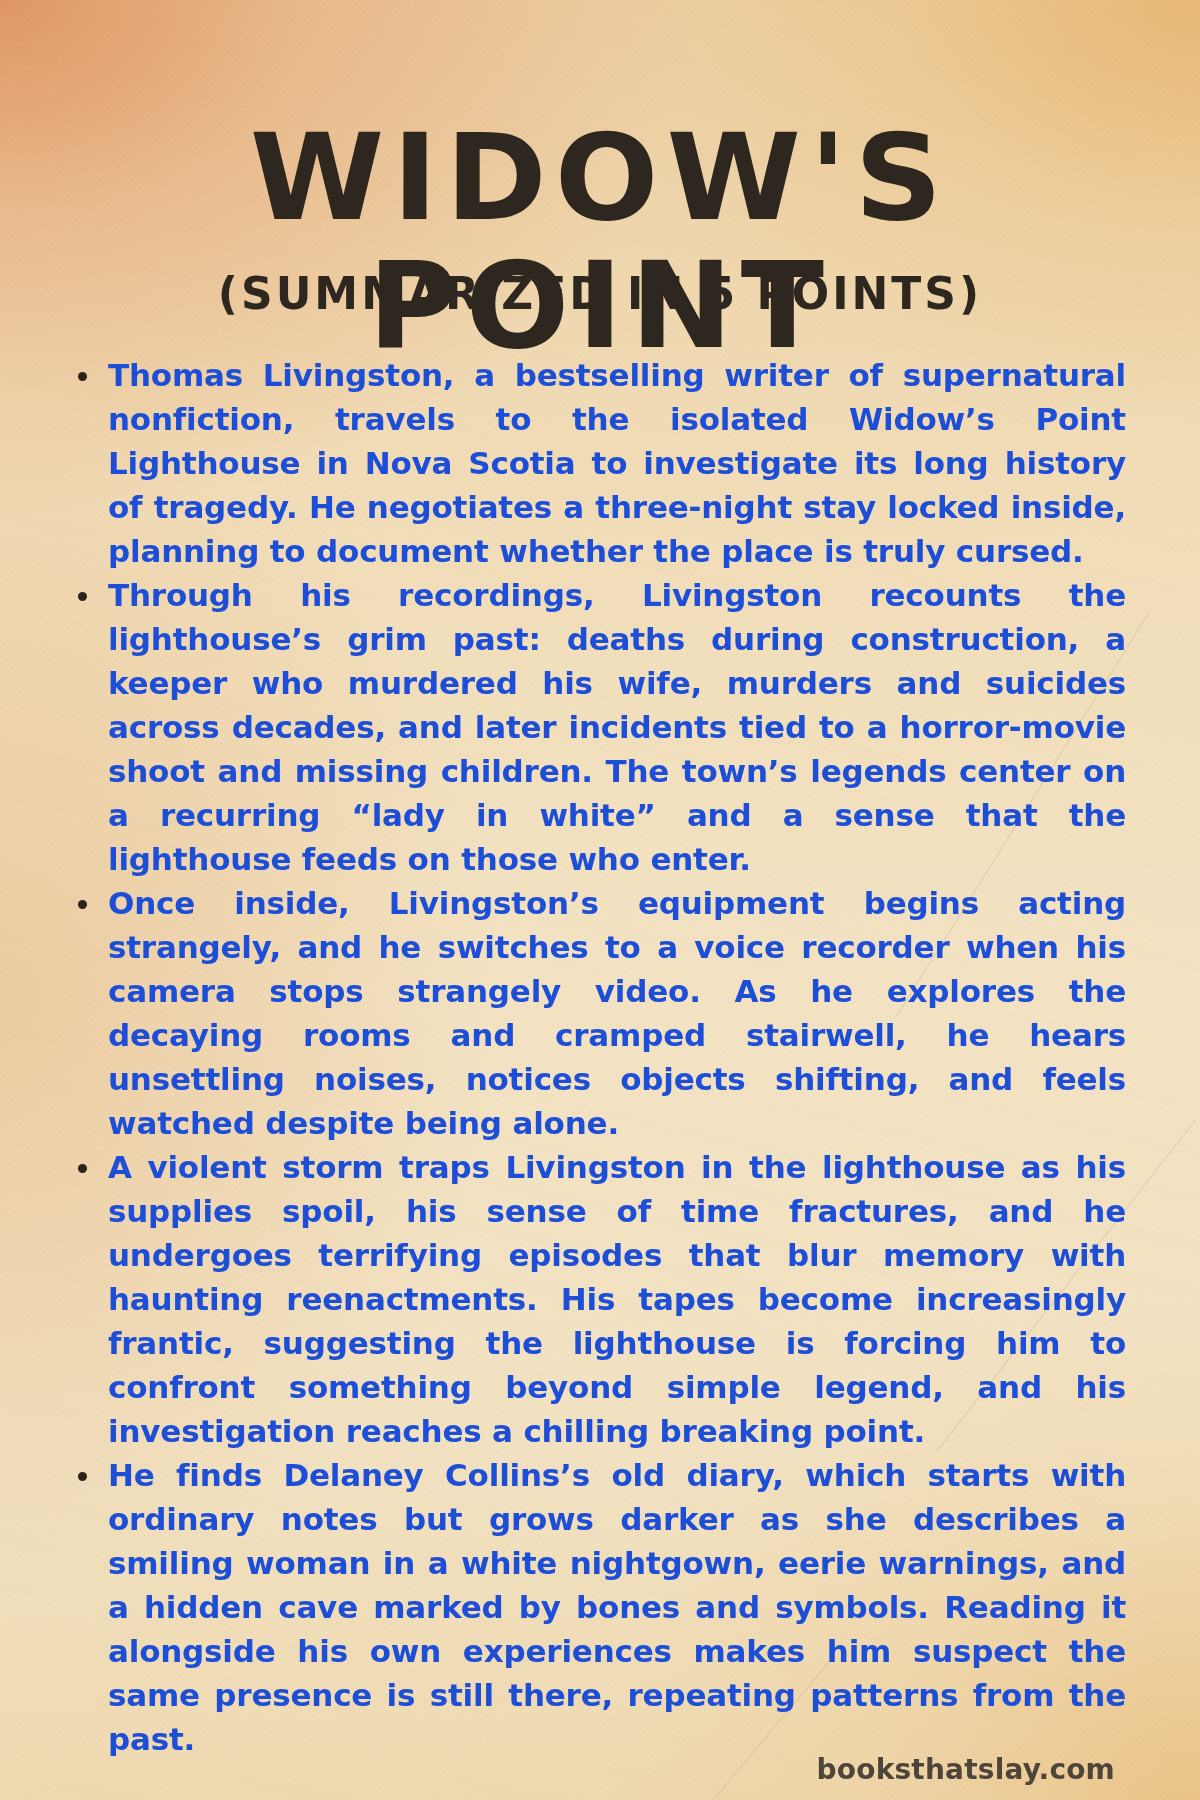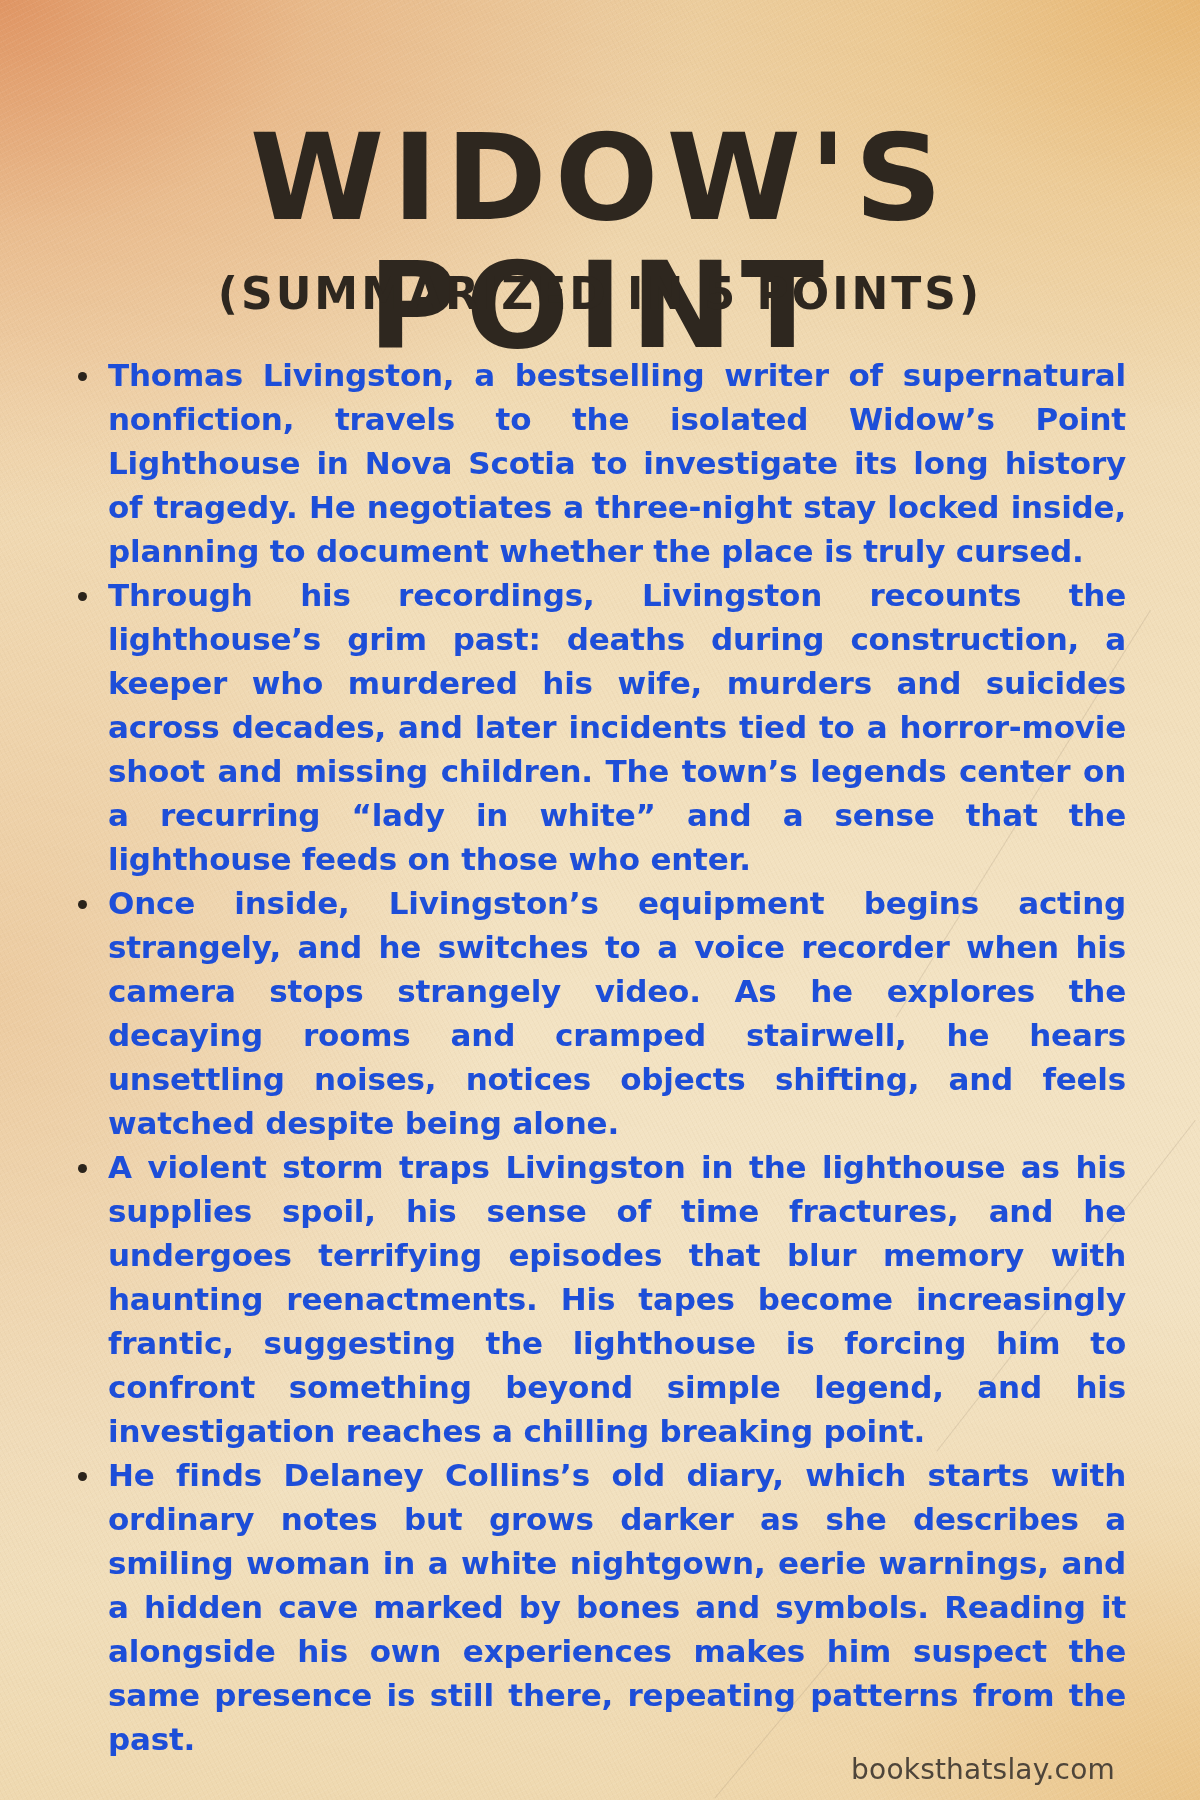--- a/index.html
+++ b/index.html
@@ -101,21 +101,21 @@
       width: 9px;
       height: 9px;
       border-radius: 50%;
       background: #2b241c;
     }
     .footer {
       position: absolute;
       right: 85px;
       bottom: 12px;
       font-family: "DejaVu Sans", sans-serif;
-      font-weight: normal;
+      font-weight: bold;
       font-size: 28px;
       line-height: 36px;
       color: #4e453a;
       letter-spacing: 0.2px;
     }
   </style>
 </head>
 <body>
 
 <div class="paper-noise"></div>

